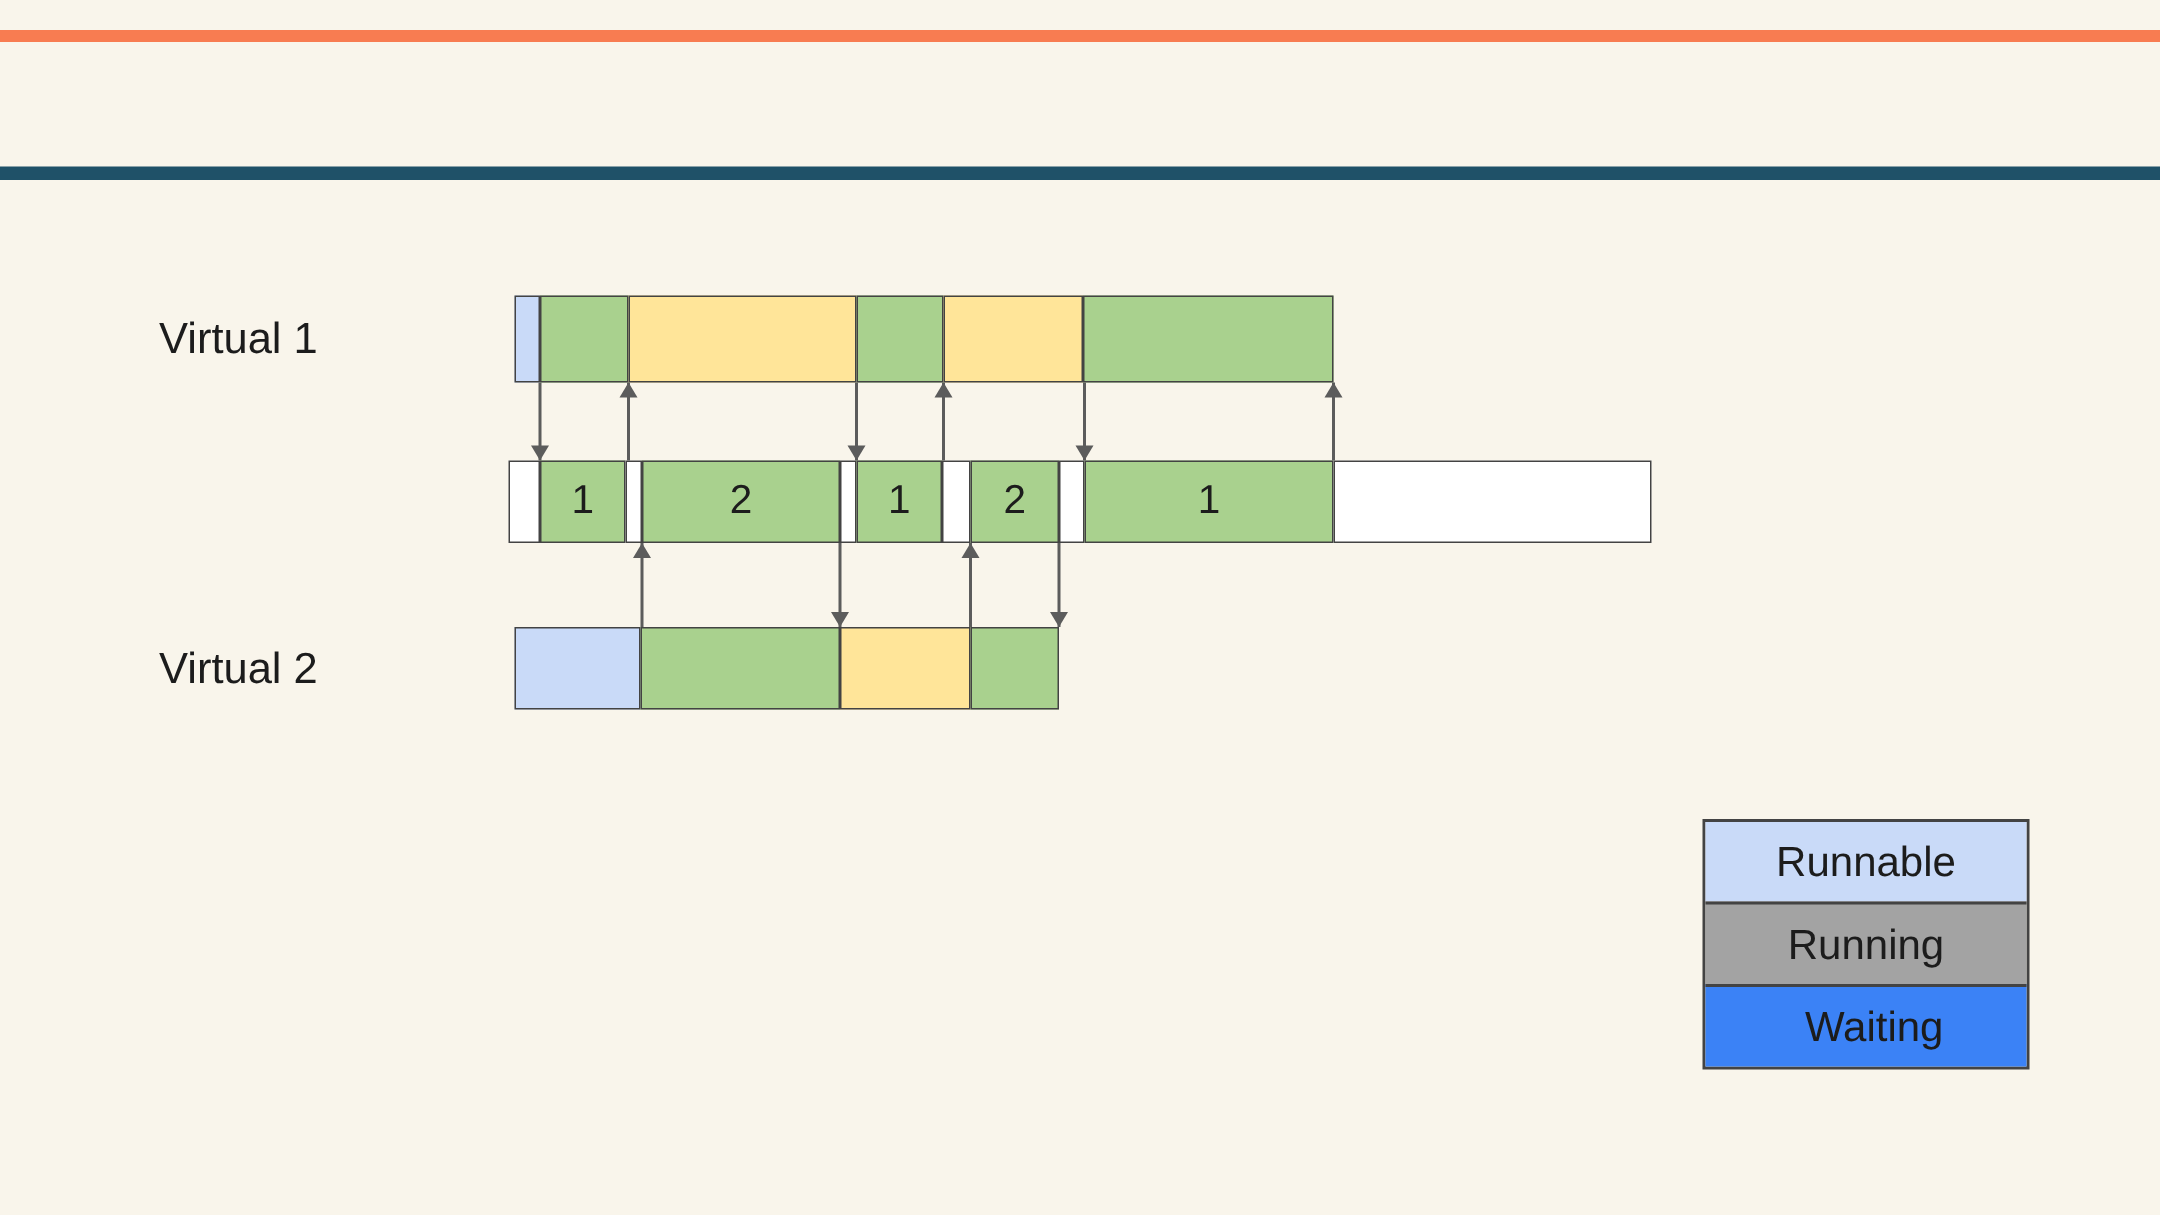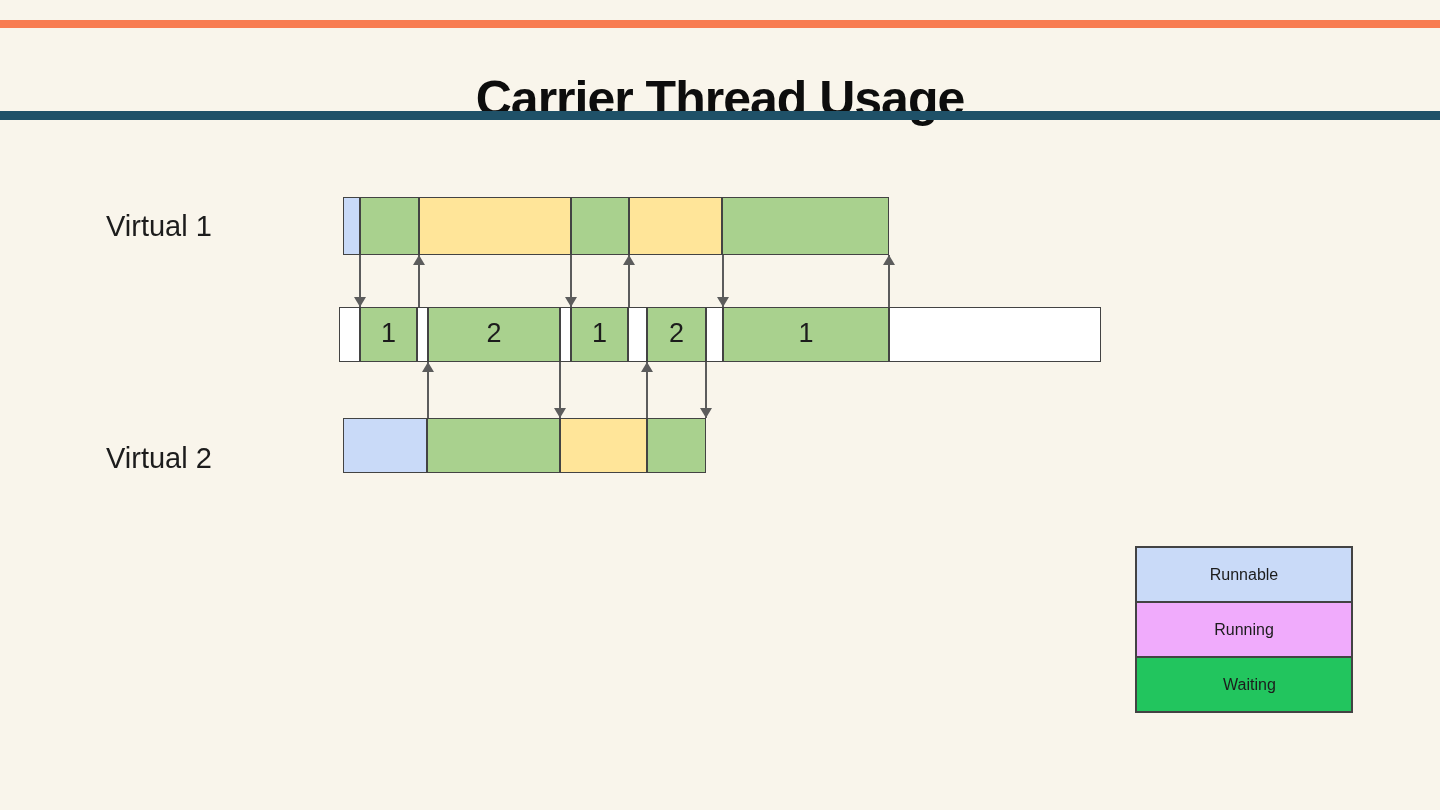--- a/index.html
+++ b/index.html
@@ -73,42 +73,41 @@
     position: absolute;
     left: 1135px; top: 546px;
     width: 218px;
     border: 2px solid #434343;
     box-sizing: border-box;
   }
   .legend-row {
     height: 53px;
     line-height: 53px;
     text-align: center;
-    font-size: 16px;
+    font-size: 28px;
     color: #1c1c1c;
     border-top: 2px solid #434343;
   }
   .legend-row:first-child {
     border-top: none;
   }
   .footer {
     position: absolute;
     left: 21px; top: 761px;
     font-size: 24px;
     color: #2b2b2b;
   }
 </style>
 </head>
 <body style="background: rgb(249, 245, 235);">
 
 <div class="slide">
 
   <div class="top-accent" style="background: rgb(248, 124, 81);"></div>
 
-  <h1 class="title">Carrier Thread Usage</h1>
 
   <div class="title-divider" style="background: rgb(31, 81, 104);"></div>
 
   <div class="diagram" id="diagram">
       <div class="row-label" style="top: 208px;">Virtual 1</div>
       <div class="segment state-runnable" style="left: 343px; top: 197px; width: 17px; height: 58px; line-height: 54px; background: rgb(201, 218, 248);"></div>
       <div class="segment state-running" style="left: 360px; top: 197px; width: 59px; height: 58px; line-height: 54px; background: rgb(169, 209, 142);"></div>
       <div class="segment state-waiting" style="left: 419px; top: 197px; width: 152px; height: 58px; line-height: 54px; background: rgb(255, 229, 153);"></div>
       <div class="segment state-running" style="left: 571px; top: 197px; width: 58px; height: 58px; line-height: 54px; background: rgb(169, 209, 142);"></div>
       <div class="segment state-waiting" style="left: 629px; top: 197px; width: 93px; height: 58px; line-height: 54px; background: rgb(255, 229, 153);"></div>
@@ -117,21 +116,21 @@
       <div class="segment state-running" style="left: 360px; top: 307px; width: 57px; height: 55px; line-height: 51px; background: rgb(169, 209, 142);">1</div>
       <div class="segment state-idle" style="left: 417px; top: 307px; width: 11px; height: 55px; line-height: 51px; background: rgb(255, 255, 255);"></div>
       <div class="segment state-running" style="left: 428px; top: 307px; width: 132px; height: 55px; line-height: 51px; background: rgb(169, 209, 142);">2</div>
       <div class="segment state-idle" style="left: 560px; top: 307px; width: 11px; height: 55px; line-height: 51px; background: rgb(255, 255, 255);"></div>
       <div class="segment state-running" style="left: 571px; top: 307px; width: 57px; height: 55px; line-height: 51px; background: rgb(169, 209, 142);">1</div>
       <div class="segment state-idle" style="left: 628px; top: 307px; width: 19px; height: 55px; line-height: 51px; background: rgb(255, 255, 255);"></div>
       <div class="segment state-running" style="left: 647px; top: 307px; width: 59px; height: 55px; line-height: 51px; background: rgb(169, 209, 142);">2</div>
       <div class="segment state-idle" style="left: 706px; top: 307px; width: 17px; height: 55px; line-height: 51px; background: rgb(255, 255, 255);"></div>
       <div class="segment state-running" style="left: 723px; top: 307px; width: 166px; height: 55px; line-height: 51px; background: rgb(169, 209, 142);">1</div>
       <div class="segment state-idle" style="left: 889px; top: 307px; width: 212px; height: 55px; line-height: 51px; background: rgb(255, 255, 255);"></div>
-      <div class="row-label" style="top: 440px;">Virtual 2</div>
+      <div class="row-label" style="top: 428px;">Virtual 2</div>
       <div class="segment state-runnable" style="left: 343px; top: 418px; width: 84px; height: 55px; line-height: 51px; background: rgb(201, 218, 248);"></div>
       <div class="segment state-running" style="left: 427px; top: 418px; width: 133px; height: 55px; line-height: 51px; background: rgb(169, 209, 142);"></div>
       <div class="segment state-waiting" style="left: 560px; top: 418px; width: 87px; height: 55px; line-height: 51px; background: rgb(255, 229, 153);"></div>
       <div class="segment state-running" style="left: 647px; top: 418px; width: 59px; height: 55px; line-height: 51px; background: rgb(169, 209, 142);"></div>
       <div class="arrow-line" style="left: 359px; top: 255px; height: 52px; background: rgb(92, 92, 92);"></div>
       <div class="arrow-head" style="left: 354px; border-left: 6px solid transparent; border-right: 6px solid transparent; top: 297px; border-top: 10px solid rgb(92, 92, 92);"></div>
       <div class="arrow-line" style="left: 418px; top: 255px; height: 52px; background: rgb(92, 92, 92);"></div>
       <div class="arrow-head" style="left: 413px; border-left: 6px solid transparent; border-right: 6px solid transparent; top: 255px; border-bottom: 10px solid rgb(92, 92, 92);"></div>
       <div class="arrow-line" style="left: 570px; top: 255px; height: 52px; background: rgb(92, 92, 92);"></div>
       <div class="arrow-head" style="left: 565px; border-left: 6px solid transparent; border-right: 6px solid transparent; top: 297px; border-top: 10px solid rgb(92, 92, 92);"></div>
@@ -148,22 +147,22 @@
       <div class="arrow-line" style="left: 646px; top: 362px; height: 56px; background: rgb(92, 92, 92);"></div>
       <div class="arrow-head" style="left: 641px; border-left: 6px solid transparent; border-right: 6px solid transparent; top: 362px; border-bottom: 10px solid rgb(92, 92, 92);"></div>
       <div class="arrow-line" style="left: 705px; top: 362px; height: 56px; background: rgb(92, 92, 92);"></div>
       <div class="arrow-head" style="left: 700px; border-left: 6px solid transparent; border-right: 6px solid transparent; top: 408px; border-top: 10px solid rgb(92, 92, 92);"></div>
     </div>
 
   <div class="legend">
     <div class="legend-row state-runnable" style="background: rgb(201, 218, 248);">
       <span>Runnable</span>
     </div>
-    <div class="legend-row state-running" style="background: #f0abfc;">
+    <div class="legend-row state-running" style="background: #a3a3a3;">
       <span>Running</span>
     </div>
-    <div class="legend-row state-waiting" style="background: #22c55e; padding-left: 11px;">
+    <div class="legend-row state-waiting" style="background: #3b82f6; padding-left: 11px;">
       <span>Waiting</span>
     </div>
   </div>
 
 
 </div>
 
 </body></html>

